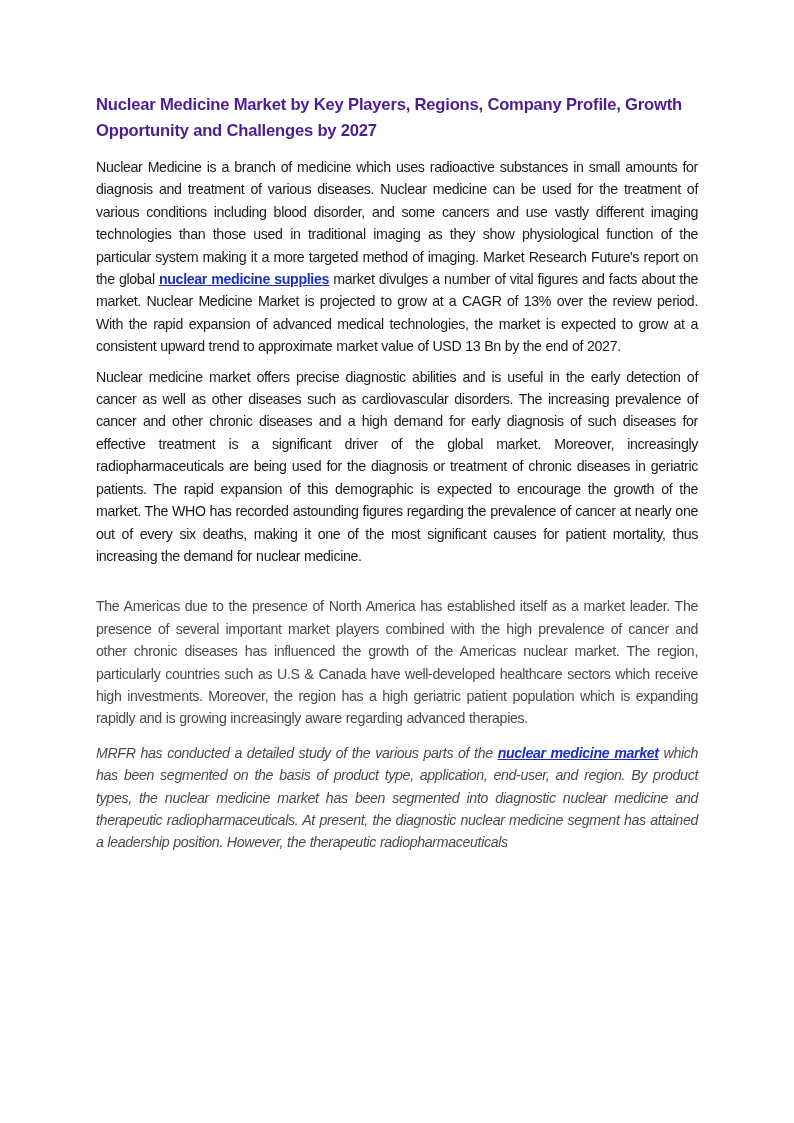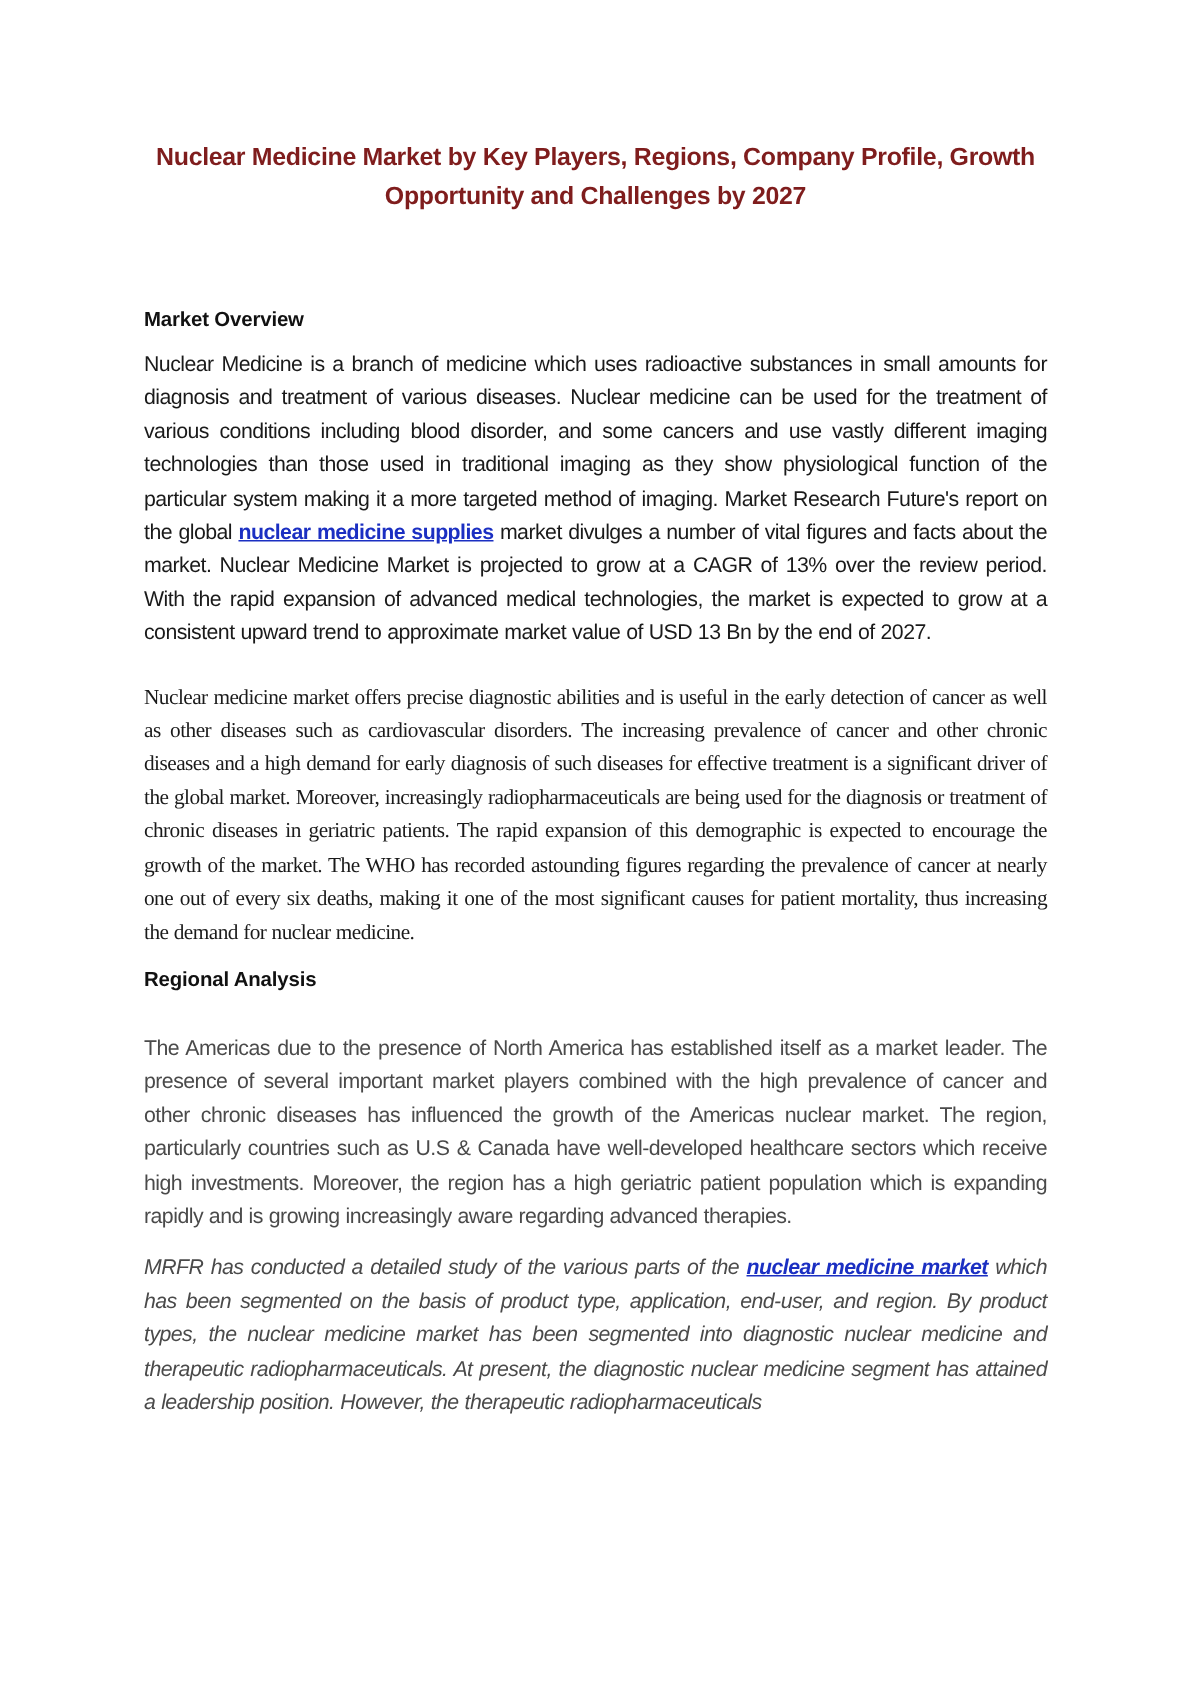--- a/index.html
+++ b/index.html
@@ -2,47 +2,45 @@
 <html><head>
 <meta charset="utf-8">
 <style>
   html, body { margin: 0; padding: 0; background: #ffffff; }
   body { width: 794px; height: 1123px; position: relative; overflow: hidden; }
   .page {
     position: absolute; left: 96px; top: 92px; width: 602px;
     font-family: "Liberation Sans", sans-serif; color: #1a1a1a;
   }
   .title {
-    text-align: center; font-weight: bold; font-size: 16.6px; line-height: 26px;
-    margin: 0; color: #7f1d1d; letter-spacing: -0.2px;
+    text-align: left; font-weight: bold; font-size: 16.6px; line-height: 26px;
+    margin: 0; color: #4c1d95; letter-spacing: -0.2px;
   }
   .h {
     font-weight: bold; font-size: 13.6px; margin: 0; color: #111111; letter-spacing: -0.1px;
   }
   .p {
     font-size: 14.2px; line-height: 22.4px; text-align: justify; margin: 0;
     letter-spacing: -0.35px; word-spacing: 0.3px;
   }
   .p.gray { color: #4a4a4a; }
   .link { color: #1b2fc2; font-weight: bold; text-decoration: underline; }
   #h-overview { margin-top: 61px; }
   #p1 { margin-top: 12px; }
-  #p2 { margin-top: 20px; font-family: Liberation Serif, serif; }
+  #p2 { margin-top: 8px; }
   #h-regional { margin-top: 12px; }
   #p3 { margin-top: 28px; }
   #h-segmentation { margin-top: 12px; }
   #p4 { margin-top: 12px; font-style: italic; }
 </style>
 </head>
 <body>
 
 <div class="page">
   <h1 class="title">Nuclear Medicine Market by Key Players, Regions, Company Profile, Growth Opportunity and Challenges by 2027</h1>
 
-  <h2 class="h" id="h-overview">Market Overview</h2>
   <p class="p" id="p1"><span>Nuclear Medicine is a branch of medicine which uses radioactive substances in small amounts for diagnosis and treatment of various diseases. Nuclear medicine can be used for the treatment of various conditions including blood disorder, and some cancers and use vastly different imaging technologies than those used in traditional imaging as they show physiological function of the particular system making it a more targeted method of imaging. Market Research Future's report on the global </span><a class="link">nuclear medicine supplies</a><span> market divulges a number of vital figures and facts about the market. Nuclear Medicine Market is projected to grow at a CAGR of 13% over the review period. With the rapid expansion of advanced medical technologies, the market is expected to grow at a consistent upward trend to approximate market value of USD 13 Bn by the end of 2027.</span></p>
   <p class="p" id="p2">Nuclear medicine market offers precise diagnostic abilities and is useful in the early detection of cancer as well as other diseases such as cardiovascular disorders. The increasing prevalence of cancer and other chronic diseases and a high demand for early diagnosis of such diseases for effective treatment is a significant driver of the global market. Moreover, increasingly radiopharmaceuticals are being used for the diagnosis or treatment of chronic diseases in geriatric patients. The rapid expansion of this demographic is expected to encourage the growth of the market. The WHO has recorded astounding figures regarding the prevalence of cancer at nearly one out of every six deaths, making it one of the most significant causes for patient mortality, thus increasing the demand for nuclear medicine.</p>
 
-  <h2 class="h" id="h-regional">Regional Analysis</h2>
   <p class="p gray" id="p3">The Americas due to the presence of North America has established itself as a market leader. The presence of several important market players combined with the high prevalence of cancer and other chronic diseases has influenced the growth of the Americas nuclear market. The region, particularly countries such as U.S &amp; Canada have well-developed healthcare sectors which receive high investments. Moreover, the region has a high geriatric patient population which is expanding rapidly and is growing increasingly aware regarding advanced therapies.</p>
 
   <p class="p gray" id="p4"><span>MRFR has conducted a detailed study of the various parts of the </span><a class="link">nuclear medicine market</a><span> which has been segmented on the basis of product type, application, end-user, and region. By product types, the nuclear medicine market has been segmented into diagnostic nuclear medicine and therapeutic radiopharmaceuticals. At present, the diagnostic nuclear medicine segment has attained a leadership position. However, the therapeutic radiopharmaceuticals</span></p>
 </div>
 
 </body></html>

